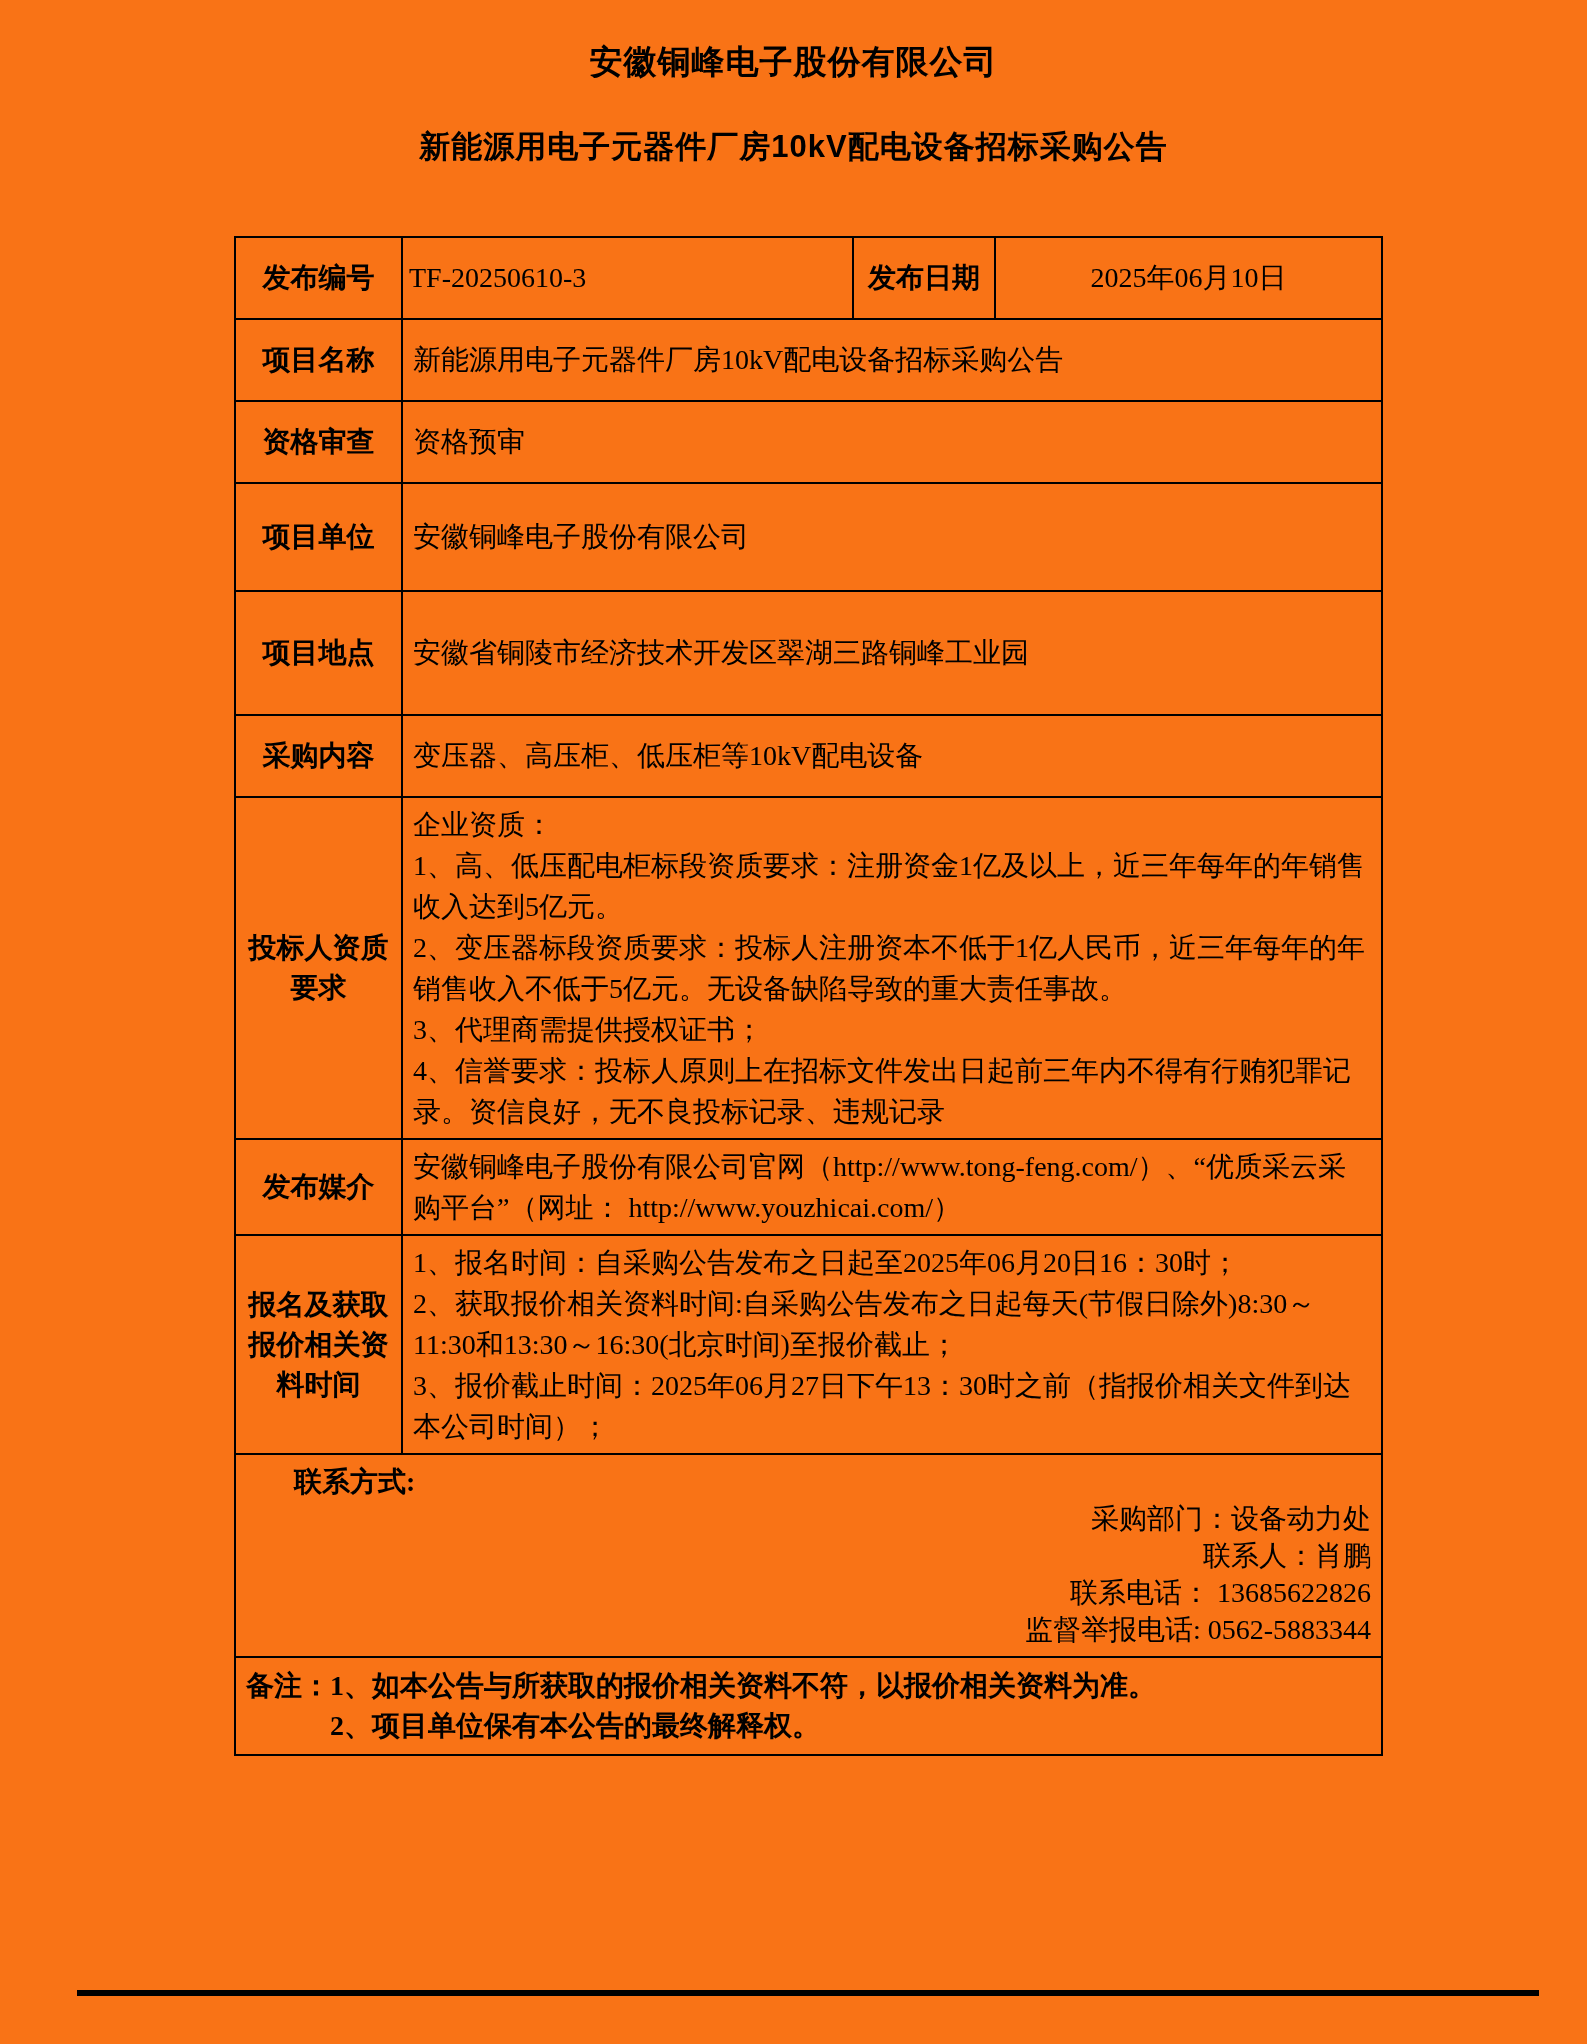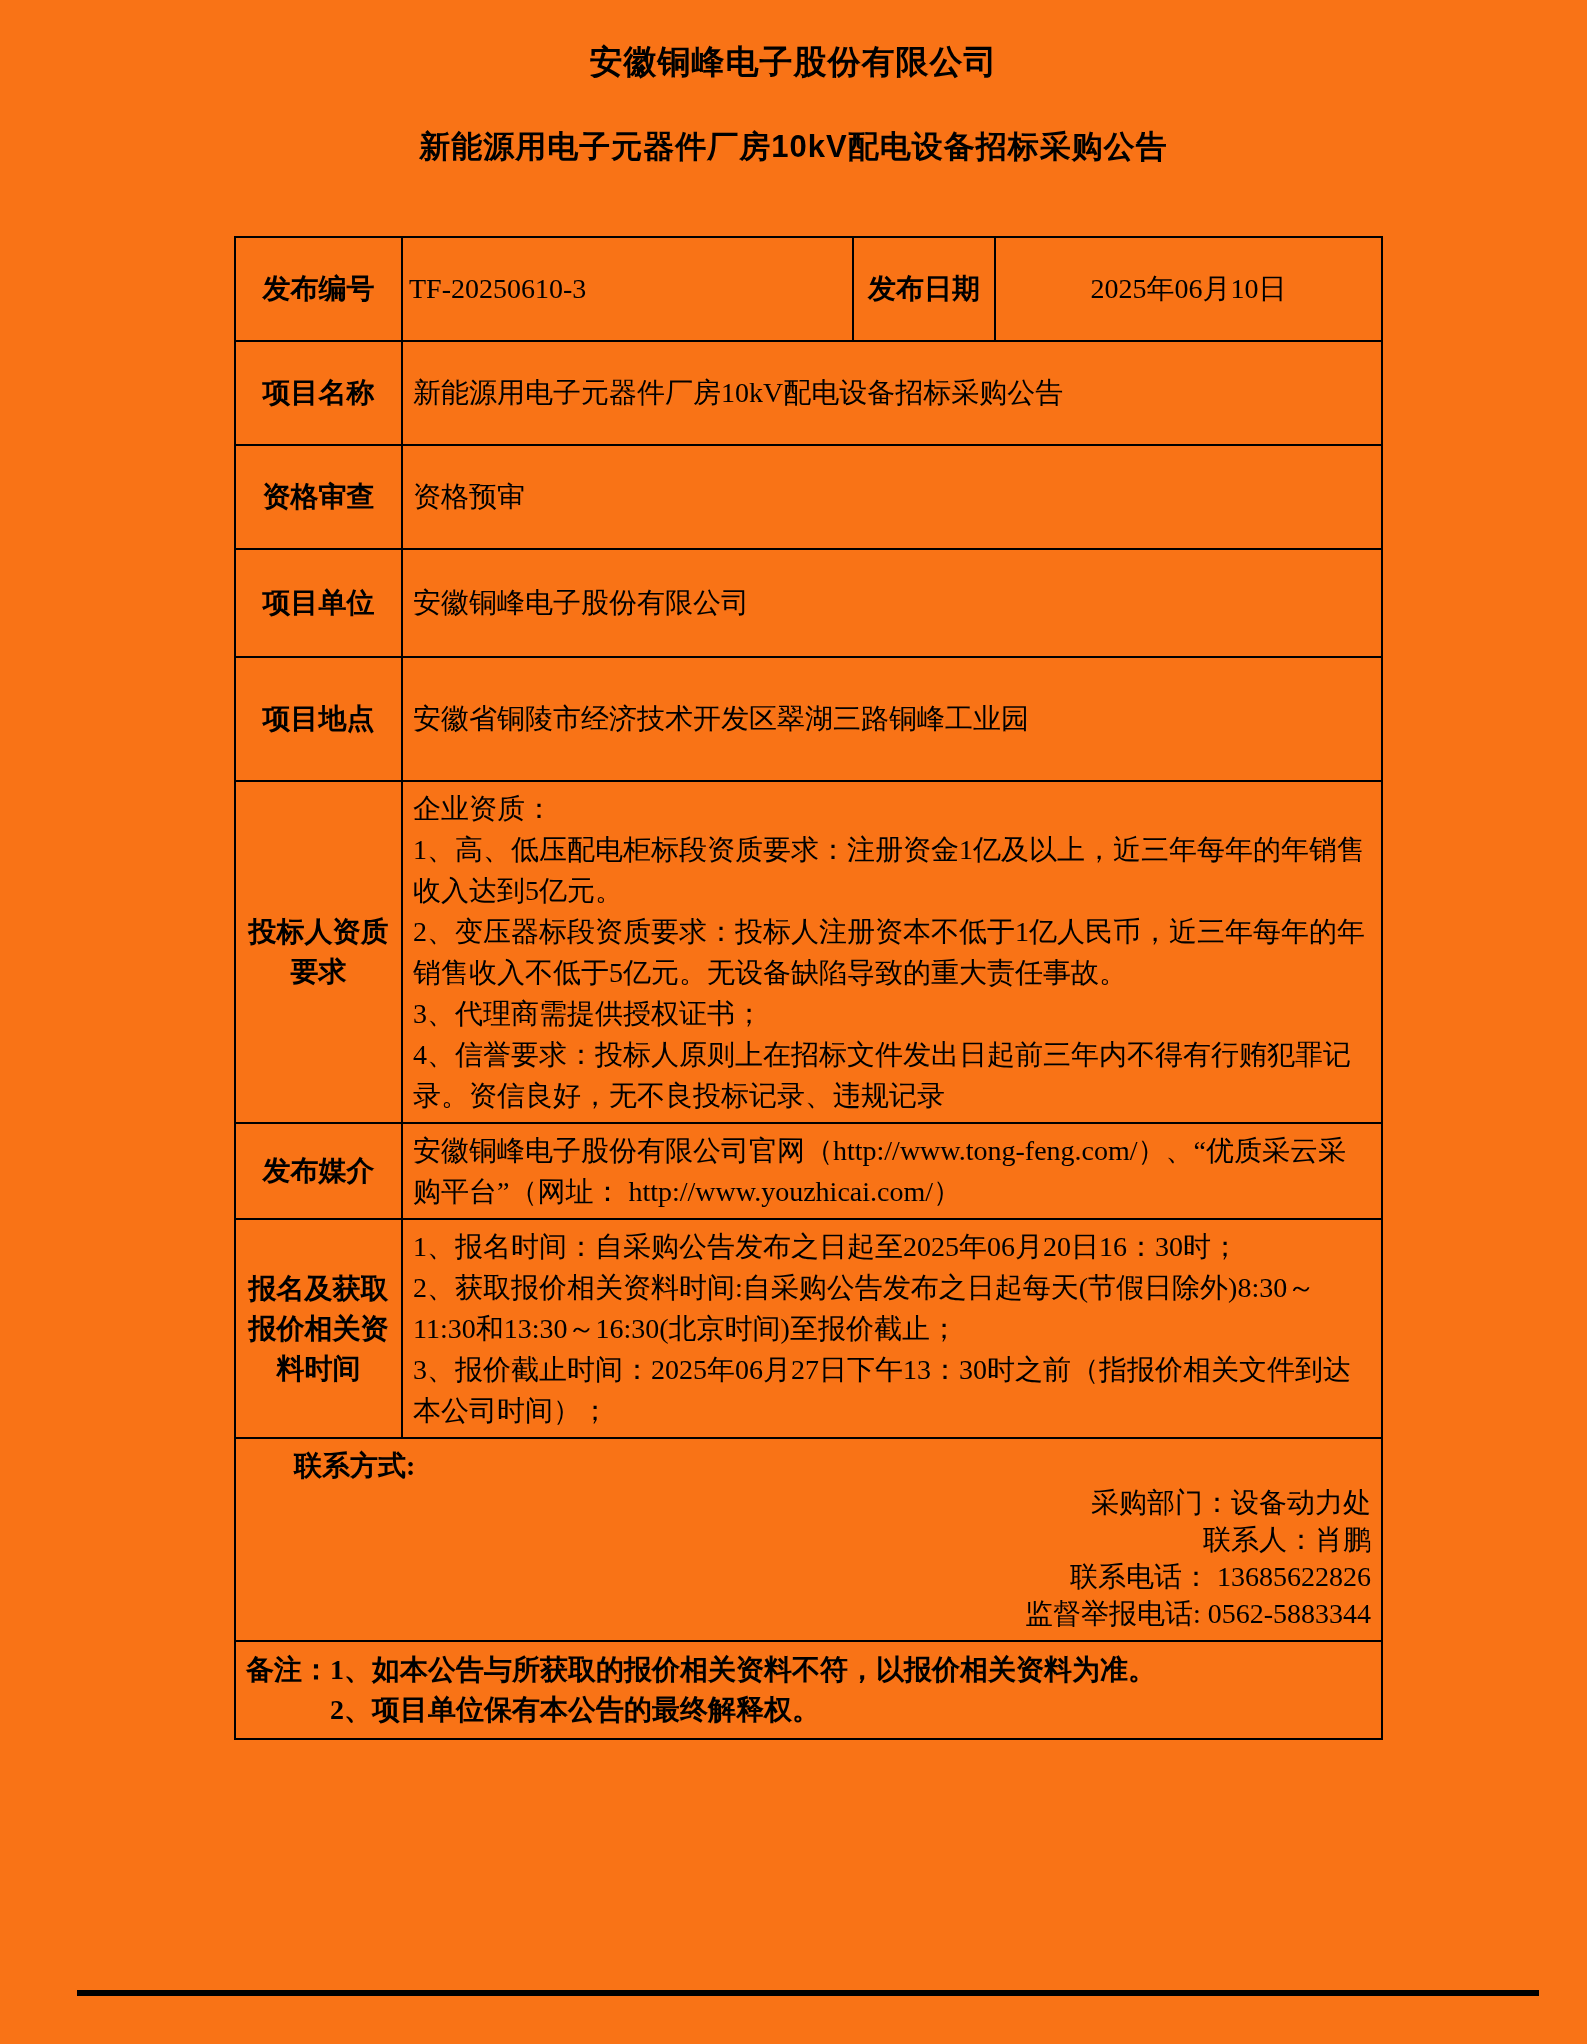--- a/index.html
+++ b/index.html
@@ -37,21 +37,21 @@
     font-weight:bold; text-align:center; vertical-align:middle;
     padding:4px 12px; line-height:40px;
     font-family:"Liberation Serif","DejaVu Serif",serif;
   }
   td.value {
     text-align:left; vertical-align:middle;
     padding:4px 10px; line-height:40px;margin-left:32px;
   }
   td.value.center { text-align:center; }
   td.multiline { line-height:41px; vertical-align:middle; padding:6px 10px; }
-  .h107 { height:104px; } .h108 { height:108px; } .h100 { height:124px; }
+  .h107 { height:82px; } .h108 { height:108px; } .h100 { height:124px; }
   .h82 { height:82px; } .h332 { height:332px; } .h87 { height:87px; }
   .h207 { height:207px; } .h187 { height:187px; } .h96 { height:96px; }
   td.contact-cell { vertical-align:top; padding:8px 10px; line-height:37px; }
   .contact-heading { font-weight:bold;margin-left:48px; }
   .contact-line { margin-left:60px;text-align:right; }
   td.remarks-cell { vertical-align:top; padding:8px 10px; line-height:40px; font-weight:bold; }
   .remarks-line-2 { margin-left:84px; }
   .footer-rule {
     position:absolute; left:77px; top:1990px;
     width:1462px; height:6px; background:#000000;
@@ -94,20 +94,24 @@
     <tr class="h108">
       <th class="label">项目单位</th>
       <td class="value" colspan="3">安徽铜峰电子股份有限公司</td>
     </tr>
 
     <tr class="h100">
       <th class="label">项目地点</th>
       <td class="value" colspan="3">安徽省铜陵市经济技术开发区翠湖三路铜峰工业园</td>
     </tr>
 
+    <tr class="h82">
+      <th class="label">采购内容</th>
+      <td class="value" colspan="3">变压器、高压柜、低压柜等10kV配电设备</td>
+    </tr>
 
     <tr class="h332">
       <th class="label">投标人资质要求</th>
       <td class="multiline" colspan="3">
         <div>企业资质：</div>
         <div>1、高、低压配电柜标段资质要求：注册资金1亿及以上，近三年每年的年销售收入达到5亿元。</div>
         <div>2、变压器标段资质要求：投标人注册资本不低于1亿人民币，近三年每年的年销售收入不低于5亿元。无设备缺陷导致的重大责任事故。</div>
         <div>3、代理商需提供授权证书；</div>
         <div>4、信誉要求：投标人原则上在招标文件发出日起前三年内不得有行贿犯罪记录。资信良好，无不良投标记录、违规记录</div>
       </td>

